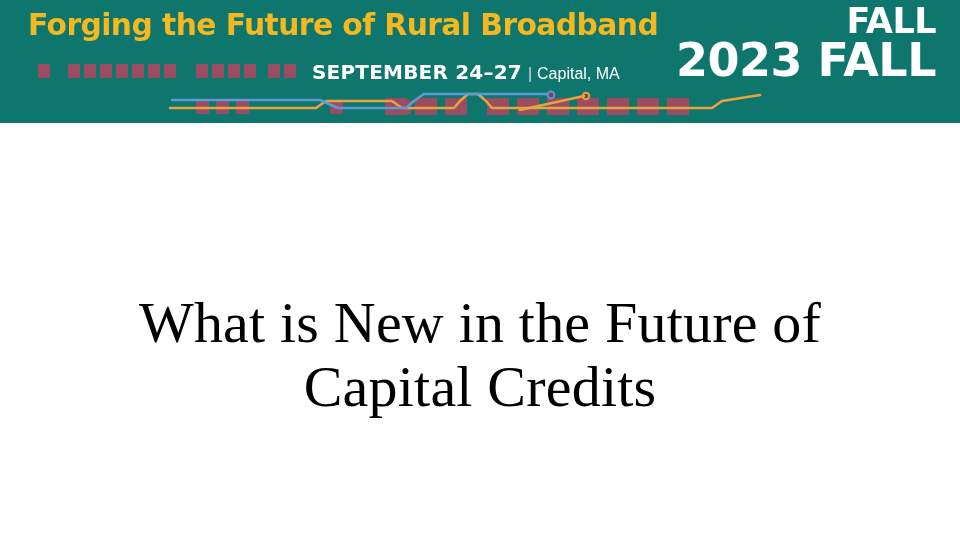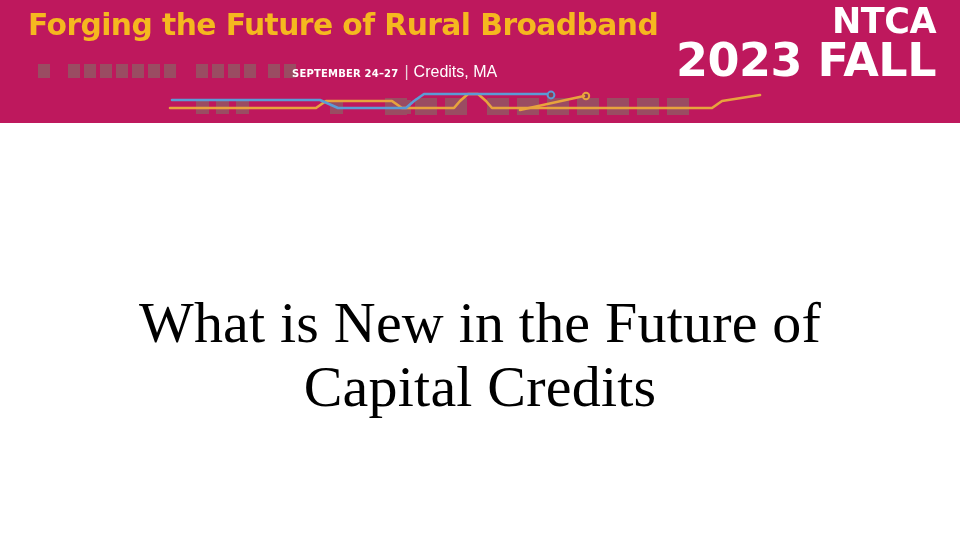--- a/index.html
+++ b/index.html
@@ -23,21 +23,21 @@
     overflow: hidden;
   }
 
   
   .banner {
     position: absolute;
     left: 0;
     top: 0;
     width: 960px;
     height: 123px;
-    background: #be185d;
+    background: #0f766e;
     overflow: hidden;
   }
 
   
   .banner-texture {
     position: absolute;
     left: 0;
     top: 0;
     width: 960px;
     height: 123px;
@@ -64,21 +64,22 @@
     top: 62px;
     white-space: nowrap;
     font-size: 16px;
     line-height: 20px;
     color: #ffffff;
   }
   .dateline .dates {
     font-family: "DejaVu Sans", sans-serif;
     font-weight: bold;
     letter-spacing: 0.2px;
-    font-size: 10px;
+    font-size: 20px;
+    margin-left: 20px;
   }
   .dateline .sep {
     display: inline-block;
     margin: 0 5px 0 6px;
     font-weight: 300;
     color: #e9d3da;
   }
   .dateline .city {
     font-family: "Liberation Sans", sans-serif;
     font-weight: 400;
@@ -163,36 +164,36 @@
         <rect x="577" y="98" width="22" height="17"></rect>
         <rect x="607" y="98" width="22" height="17"></rect>
         <rect x="637" y="98" width="22" height="17"></rect>
         <rect x="667" y="98" width="22" height="17"></rect>
       </g>
     </svg>
 
     <div class="tagline">Forging the Future of Rural Broadband</div>
 
     <div class="dateline">
-      <span class="dates">SEPTEMBER 24–27</span><span class="sep">|</span><span class="city">Credits, MA</span>
+      <span class="dates">SEPTEMBER 24–27</span><span class="sep">|</span><span class="city">Capital, MA</span>
     </div>
 
     <svg class="linegraphic" viewBox="0 0 960 123" width="960" height="123" aria-hidden="true">
 
       <polyline fill="none" stroke="#e8a33d" stroke-width="2.6" stroke-linejoin="round" stroke-linecap="round" points="170,108 316,108 326,101 392,101 402,108 428,108 438,108 448,108 454,108 460,101 468,94 478,94 486,101 492,108 700,108 712,108 722,101 760,95"></polyline>
 
       <polyline fill="none" stroke="#5b9bd5" stroke-width="2.6" stroke-linejoin="round" stroke-linecap="round" points="172,100 320,100 338,108 398,108 406,108 414,101 424,94 548,94"></polyline>
 
       <circle cx="551" cy="95" r="3.4" fill="#8b3b52" stroke="#5b9bd5" stroke-width="2"></circle>
 
       <circle cx="586" cy="96" r="3.2" fill="#8b3b52" stroke="#e8a33d" stroke-width="2"></circle>
       <line x1="520" y1="110" x2="584" y2="96" stroke="#e8a33d" stroke-width="2.6" stroke-linecap="round"></line>
     </svg>
 
     <div class="ntca-lockup">
-      <span class="l1">NTCA</span>
+      <span class="l1">FALL</span>
       <span class="l2">2023 FALL</span>
     </div>
   </div>
 
   <h1 class="slide-title">What is New in the Future of Capital Credits</h1>
 
 </div>
 
 </body></html>

